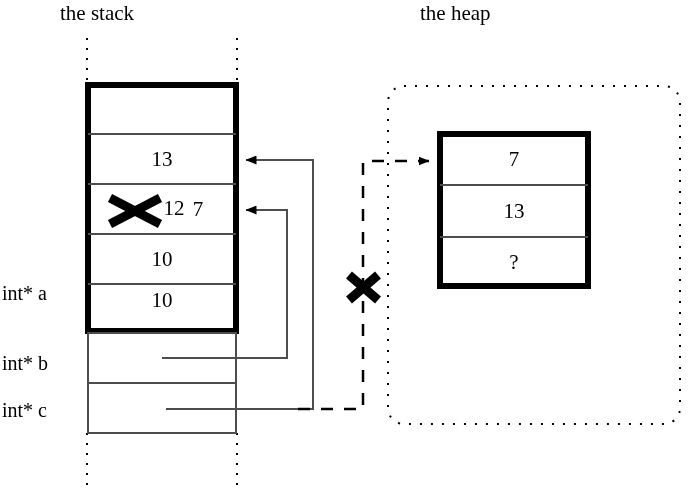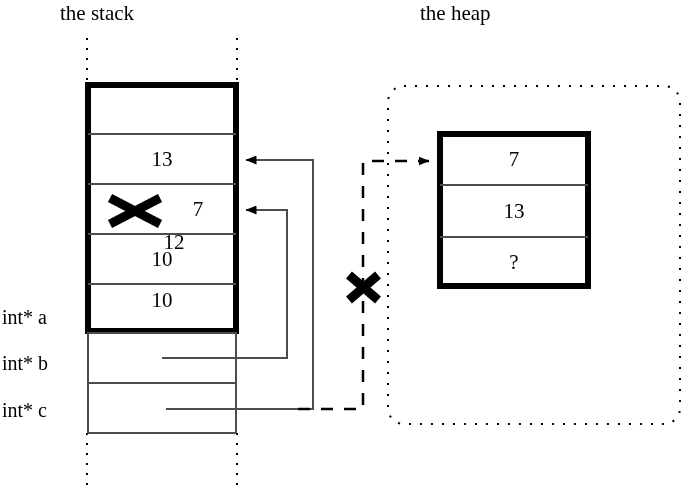--- a/index.html
+++ b/index.html
@@ -61,28 +61,28 @@
   }
 </style>
 </head>
 <body>
 
 <div id="canvas">
 
   <div class="title" id="stack-title">the stack</div>
   <div class="title" id="heap-title">the heap</div>
 
-  <div class="side-label" style="left:2px; top:283px;margin-top:24px;">int* a</div>
+  <div class="side-label" style="left:2px; top:283px;">int* a</div>
   <div class="side-label" style="left:2px; top:353px;">int* b</div>
   <div class="side-label" style="left:2px; top:400px;">int* c</div>
 
   <div class="cell" style="left:88px; top:134px; width:148px; height:50px;">
     <span class="val">13</span>
   </div>
-  <div class="cell shift" style="left:88px; top:184px; width:148px; height:48px;margin-top:34px;">
+  <div class="cell shift" style="left:88px; top:184px; width:148px; height:48px;">
     <span class="val">12</span>
   </div>
   <div class="cell" style="left:168px; top:184px; width:60px; height:50px;">
     <span class="val">7</span>
   </div>
   <div class="cell" style="left:88px; top:234px; width:148px; height:50px;">
     <span class="val">10</span>
   </div>
   <div class="cell" style="left:88px; top:284px; width:148px; height:32px;">
     <span class="val">10</span>

